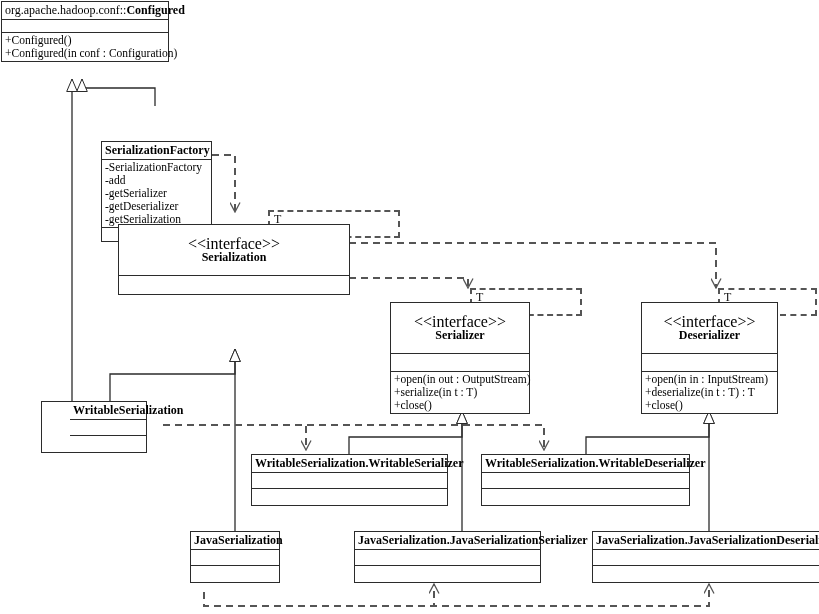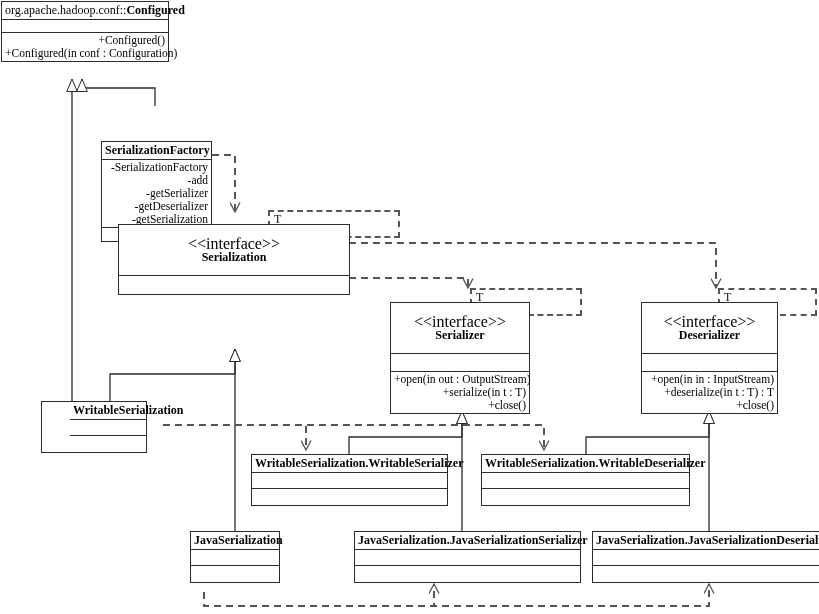--- a/index.html
+++ b/index.html
@@ -54,21 +54,20 @@
   }
   .stereo {
     display: block;
     font-size: 16px;
     line-height: 13px;
     font-weight: normal;
   }
   .uml-attrs, .uml-ops {
     font-size: 11.5px;
     line-height: 13px;
-    text-align: right;
   }
   .uml-attrs div, .uml-ops div {
     white-space: nowrap;
   }
   .empty-compartment {
     height: 13px;
   }
   .tparam {
     position: absolute;
     box-sizing: border-box;
@@ -227,21 +226,21 @@
   </div>
 
   <div class="uml-class" style="left:190px; top:531px; width:90px;">
     <div class="uml-compartment uml-name">
       <b>JavaSerialization</b>
     </div>
     <div class="uml-compartment uml-attrs empty-compartment" style="height:16px;"></div>
     <div class="uml-compartment uml-ops empty-compartment" style="height:16px;"></div>
   </div>
 
-  <div class="uml-class" style="left:354px; top:531px; width:227px;">
+  <div class="uml-class" style="left:354px; top:531px; width:187px;">
     <div class="uml-compartment uml-name">
       <b>JavaSerialization.JavaSerializationSerializer</b>
     </div>
     <div class="uml-compartment uml-attrs empty-compartment" style="height:16px;"></div>
     <div class="uml-compartment uml-ops empty-compartment" style="height:16px;"></div>
   </div>
 
   <div class="uml-class" style="left:592px; top:531px; width:235px;">
     <div class="uml-compartment uml-name">
       <b>JavaSerialization.JavaSerializationDeserializer</b>

